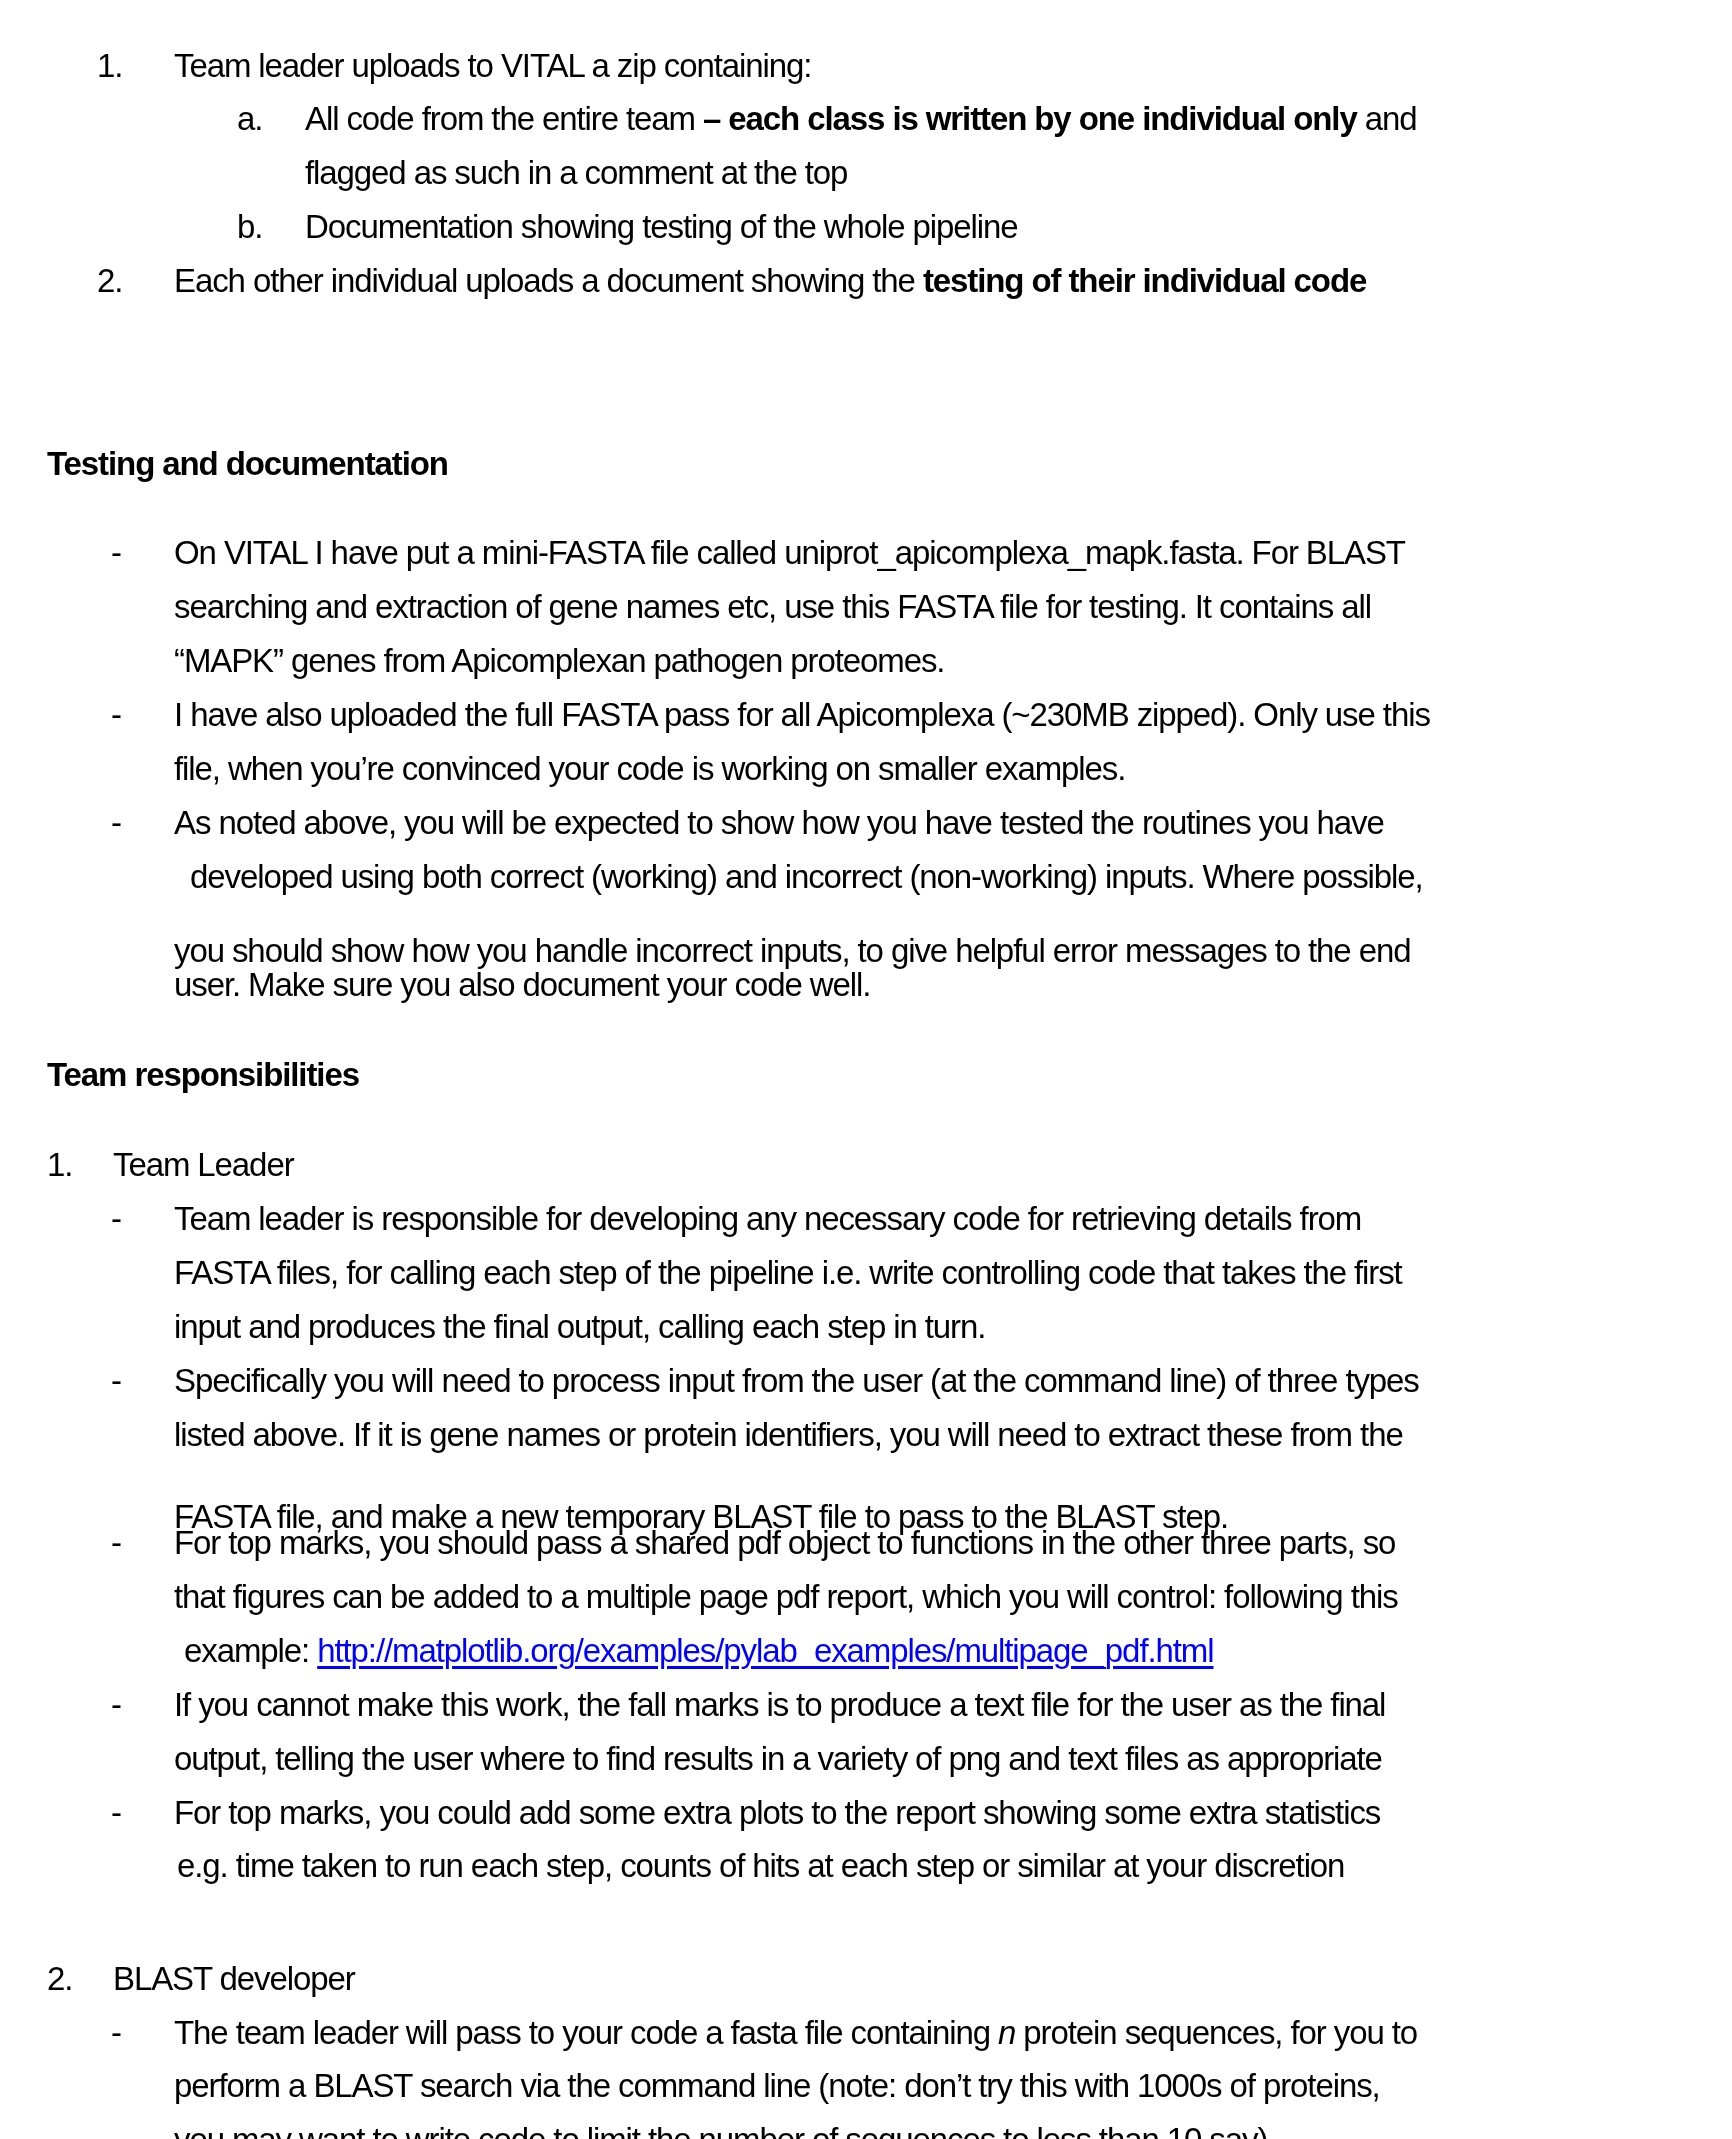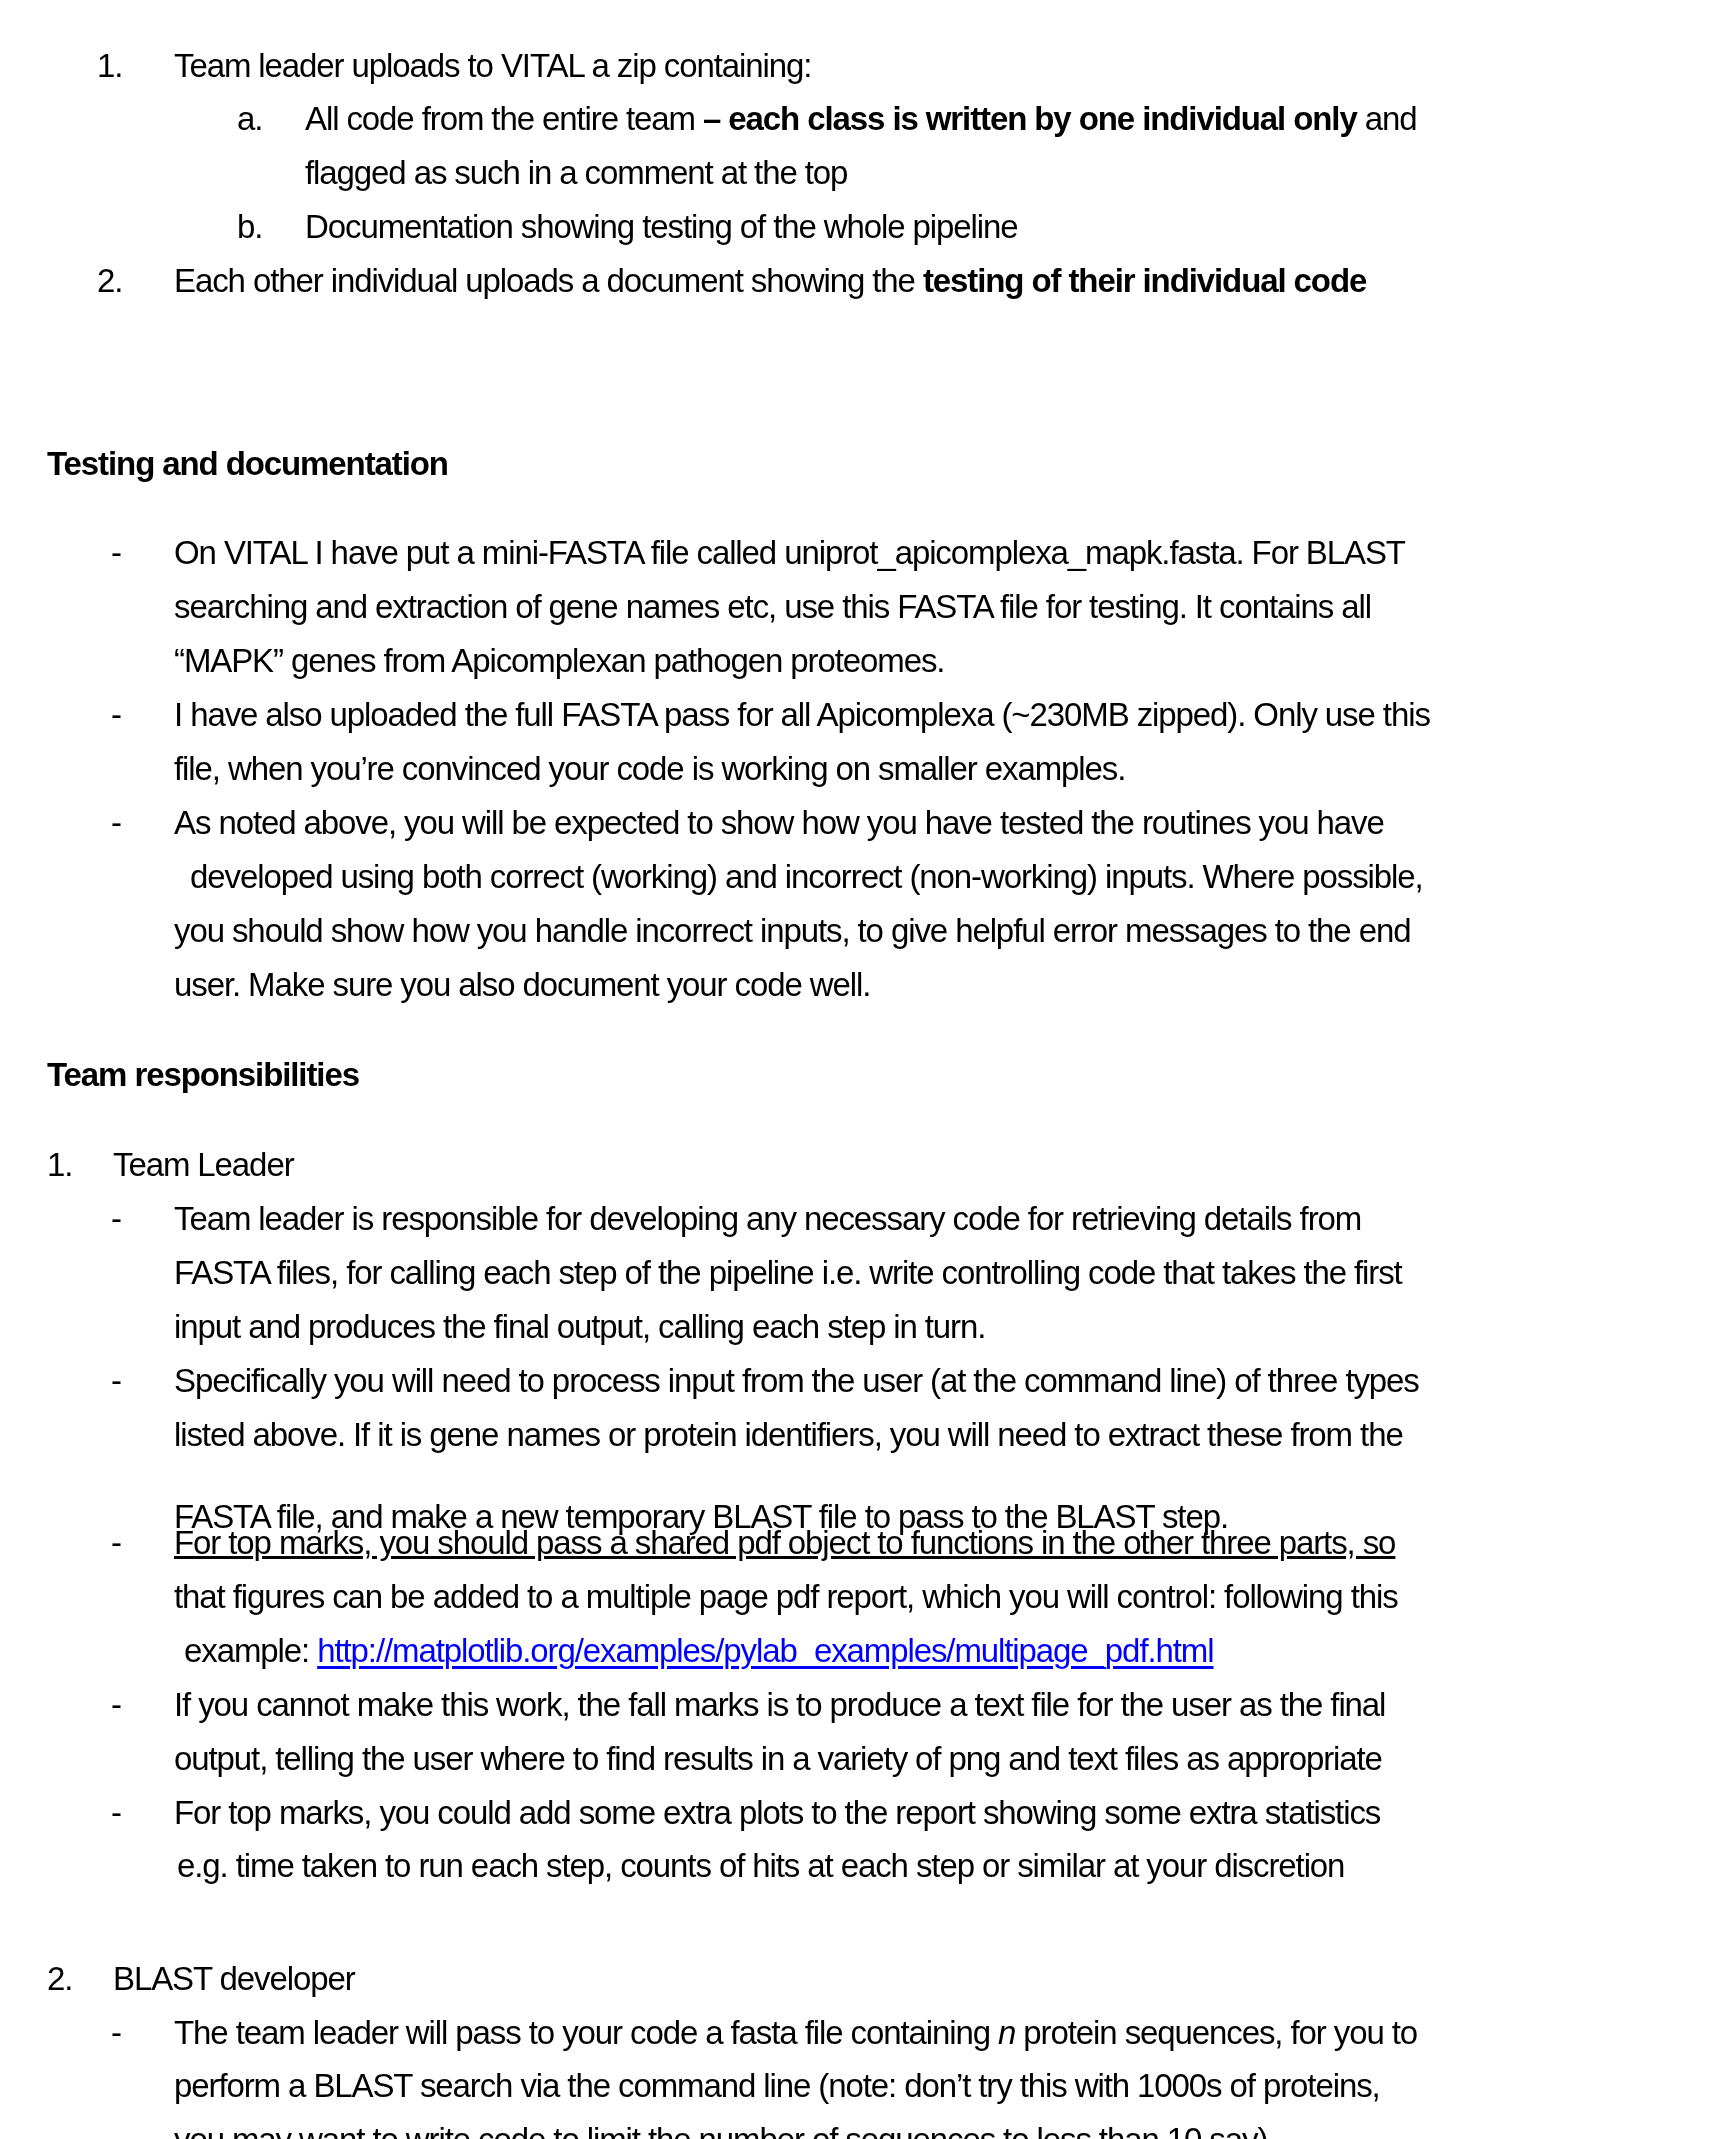--- a/index.html
+++ b/index.html
@@ -71,42 +71,42 @@
     <span class="line" style="left:174px; top:580px;">searching and extraction of gene names etc, use this FASTA file for testing. It contains all</span>
     <span class="line" style="left:174px; top:634px;">“MAPK” genes from Apicomplexan pathogen proteomes.</span>
 
     <span class="marker" style="left:111px; top:688px;">-</span>
     <span class="line" style="left:174px; top:688px;">I have also uploaded the full FASTA pass for all Apicomplexa (~230MB zipped). Only use this</span>
     <span class="line" style="left:174px; top:742px;">file, when you’re convinced your code is working on smaller examples.</span>
 
     <span class="marker" style="left:111px; top:796px;">-</span>
     <span class="line" style="left:174px; top:796px;">As noted above, you will be expected to show how you have tested the routines you have</span>
     <span class="line" style="left:190px; top:850px;text-align:center;">developed using both correct (working) and incorrect (non-working) inputs. Where possible,</span>
-    <span class="line" style="left:174px; top:904px;">you should show how you handle incorrect inputs, to give helpful error messages to the end</span>
+    <span class="line" style="left:174px; top:924px;">you should show how you handle incorrect inputs, to give helpful error messages to the end</span>
     <span class="line" style="left:174px; top:958px;">user. Make sure you also document your code well.</span>
   </div>
 
   <div>
     <span class="line heading" style="left:47px; top:1048px;">Team responsibilities</span>
 
     <span class="marker" style="left:47px; top:1138px;">1.</span>
     <span class="line" style="left:113px; top:1138px;">Team Leader</span>
 
     <span class="marker" style="left:111px; top:1192px;">-</span>
     <span class="line" style="left:174px; top:1192px;">Team leader is responsible for developing any necessary code for retrieving details from</span>
     <span class="line" style="left:174px; top:1246px;">FASTA files, for calling each step of the pipeline i.e. write controlling code that takes the first</span>
     <span class="line" style="left:174px; top:1300px;">input and produces the final output, calling each step in turn.</span>
 
     <span class="marker" style="left:111px; top:1354px;">-</span>
     <span class="line" style="left:174px; top:1354px;">Specifically you will need to process input from the user (at the command line) of three types</span>
     <span class="line" style="left:174px; top:1408px;text-align:center;">listed above. If it is gene names or protein identifiers, you will need to extract these from the</span>
     <span class="line" style="left:174px; top:1462px;margin-top:28px;">FASTA file, and make a new temporary BLAST file to pass to the BLAST step.</span>
 
     <span class="marker" style="left:111px; top:1516px;">-</span>
-    <span class="line" style="left:174px; top:1516px;text-decoration:underline;">For top marks, you should pass a shared pdf object to functions in the other three parts, so</span>
+    <span class="line" style="left:174px; top:1516px;">For top marks, you should pass a shared pdf object to functions in the other three parts, so</span>
     <span class="line" style="left:174px; top:1570px;">that figures can be added to a multiple page pdf report, which you will control: following this</span>
     <span class="line" style="left:174px; top:1624px;margin-left:10px;"><span>example: </span><a class="link">http://matplotlib.org/examples/pylab_examples/multipage_pdf.html</a></span>
 
     <span class="marker" style="left:111px; top:1678px;">-</span>
     <span class="line" style="left:174px; top:1678px;">If you cannot make this work, the fall marks is to produce a text file for the user as the final</span>
     <span class="line" style="left:174px; top:1732px;">output, telling the user where to find results in a variety of png and text files as appropriate</span>
 
     <span class="marker" style="left:111px; top:1786px;">-</span>
     <span class="line" style="left:174px; top:1786px;">For top marks, you could add some extra plots to the report showing some extra statistics</span>
     <span class="line" style="left:177px; top:1839px;">e.g. time taken to run each step, counts of hits at each step or similar at your discretion</span>

